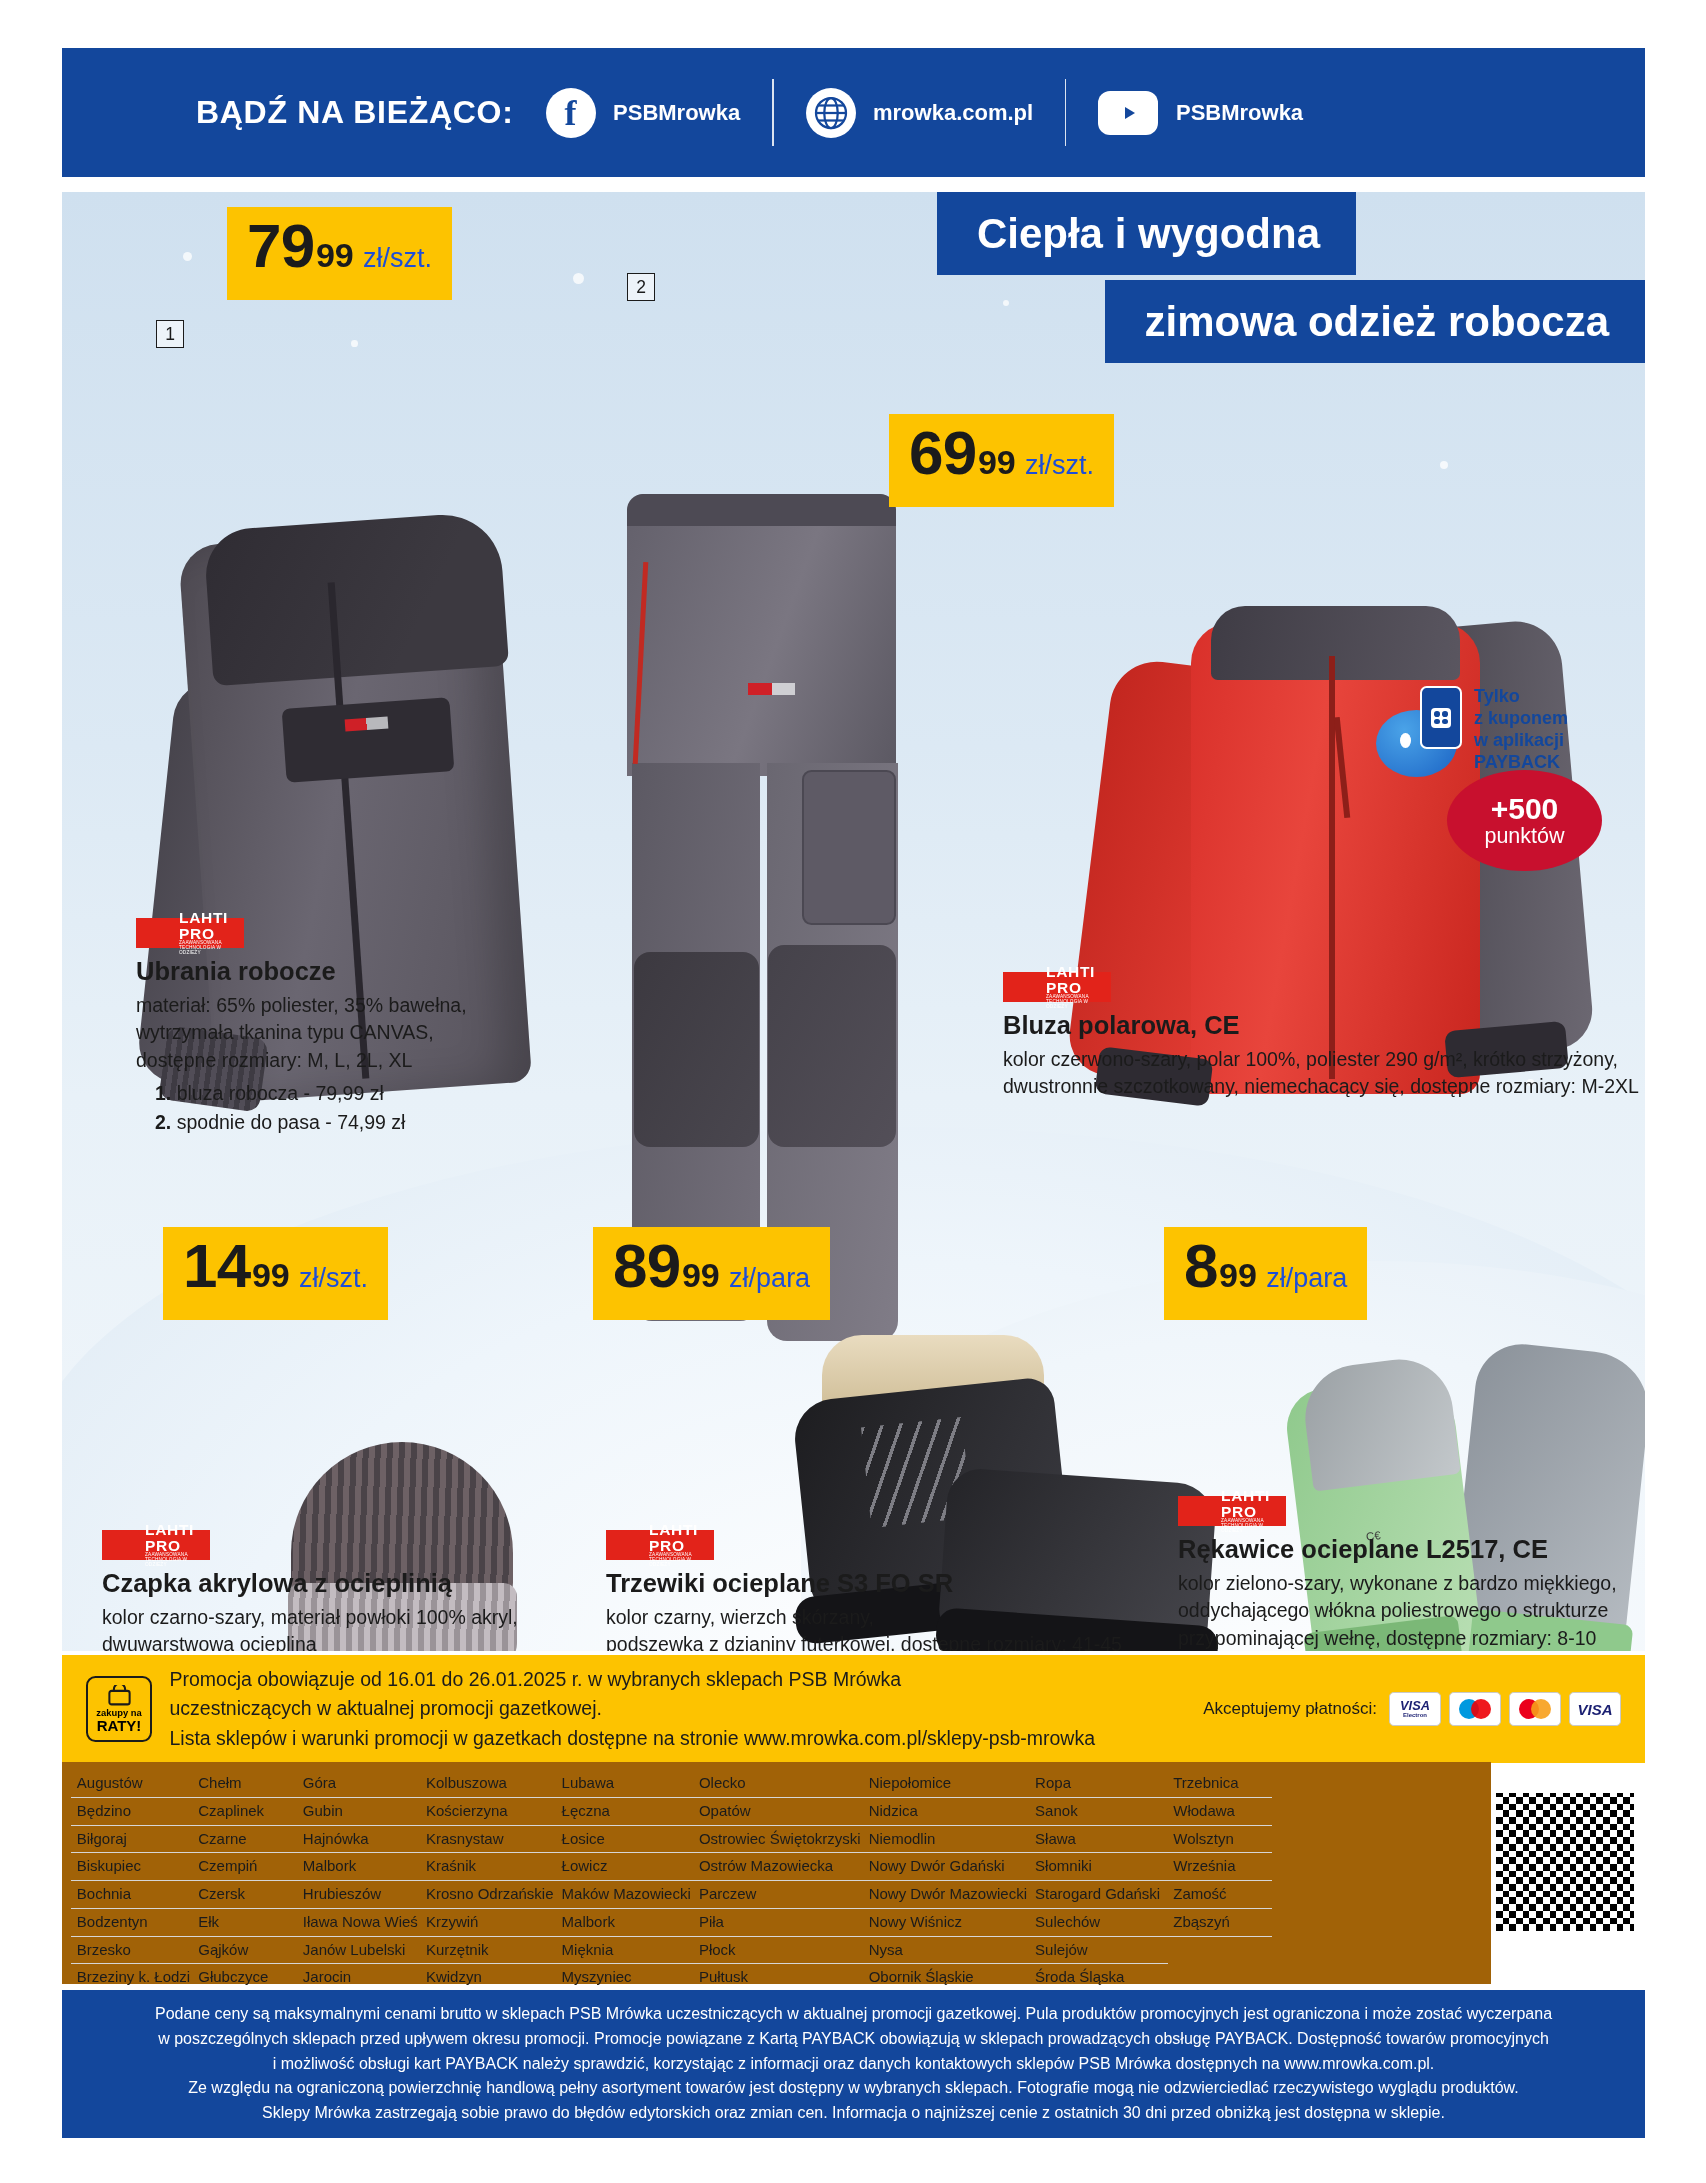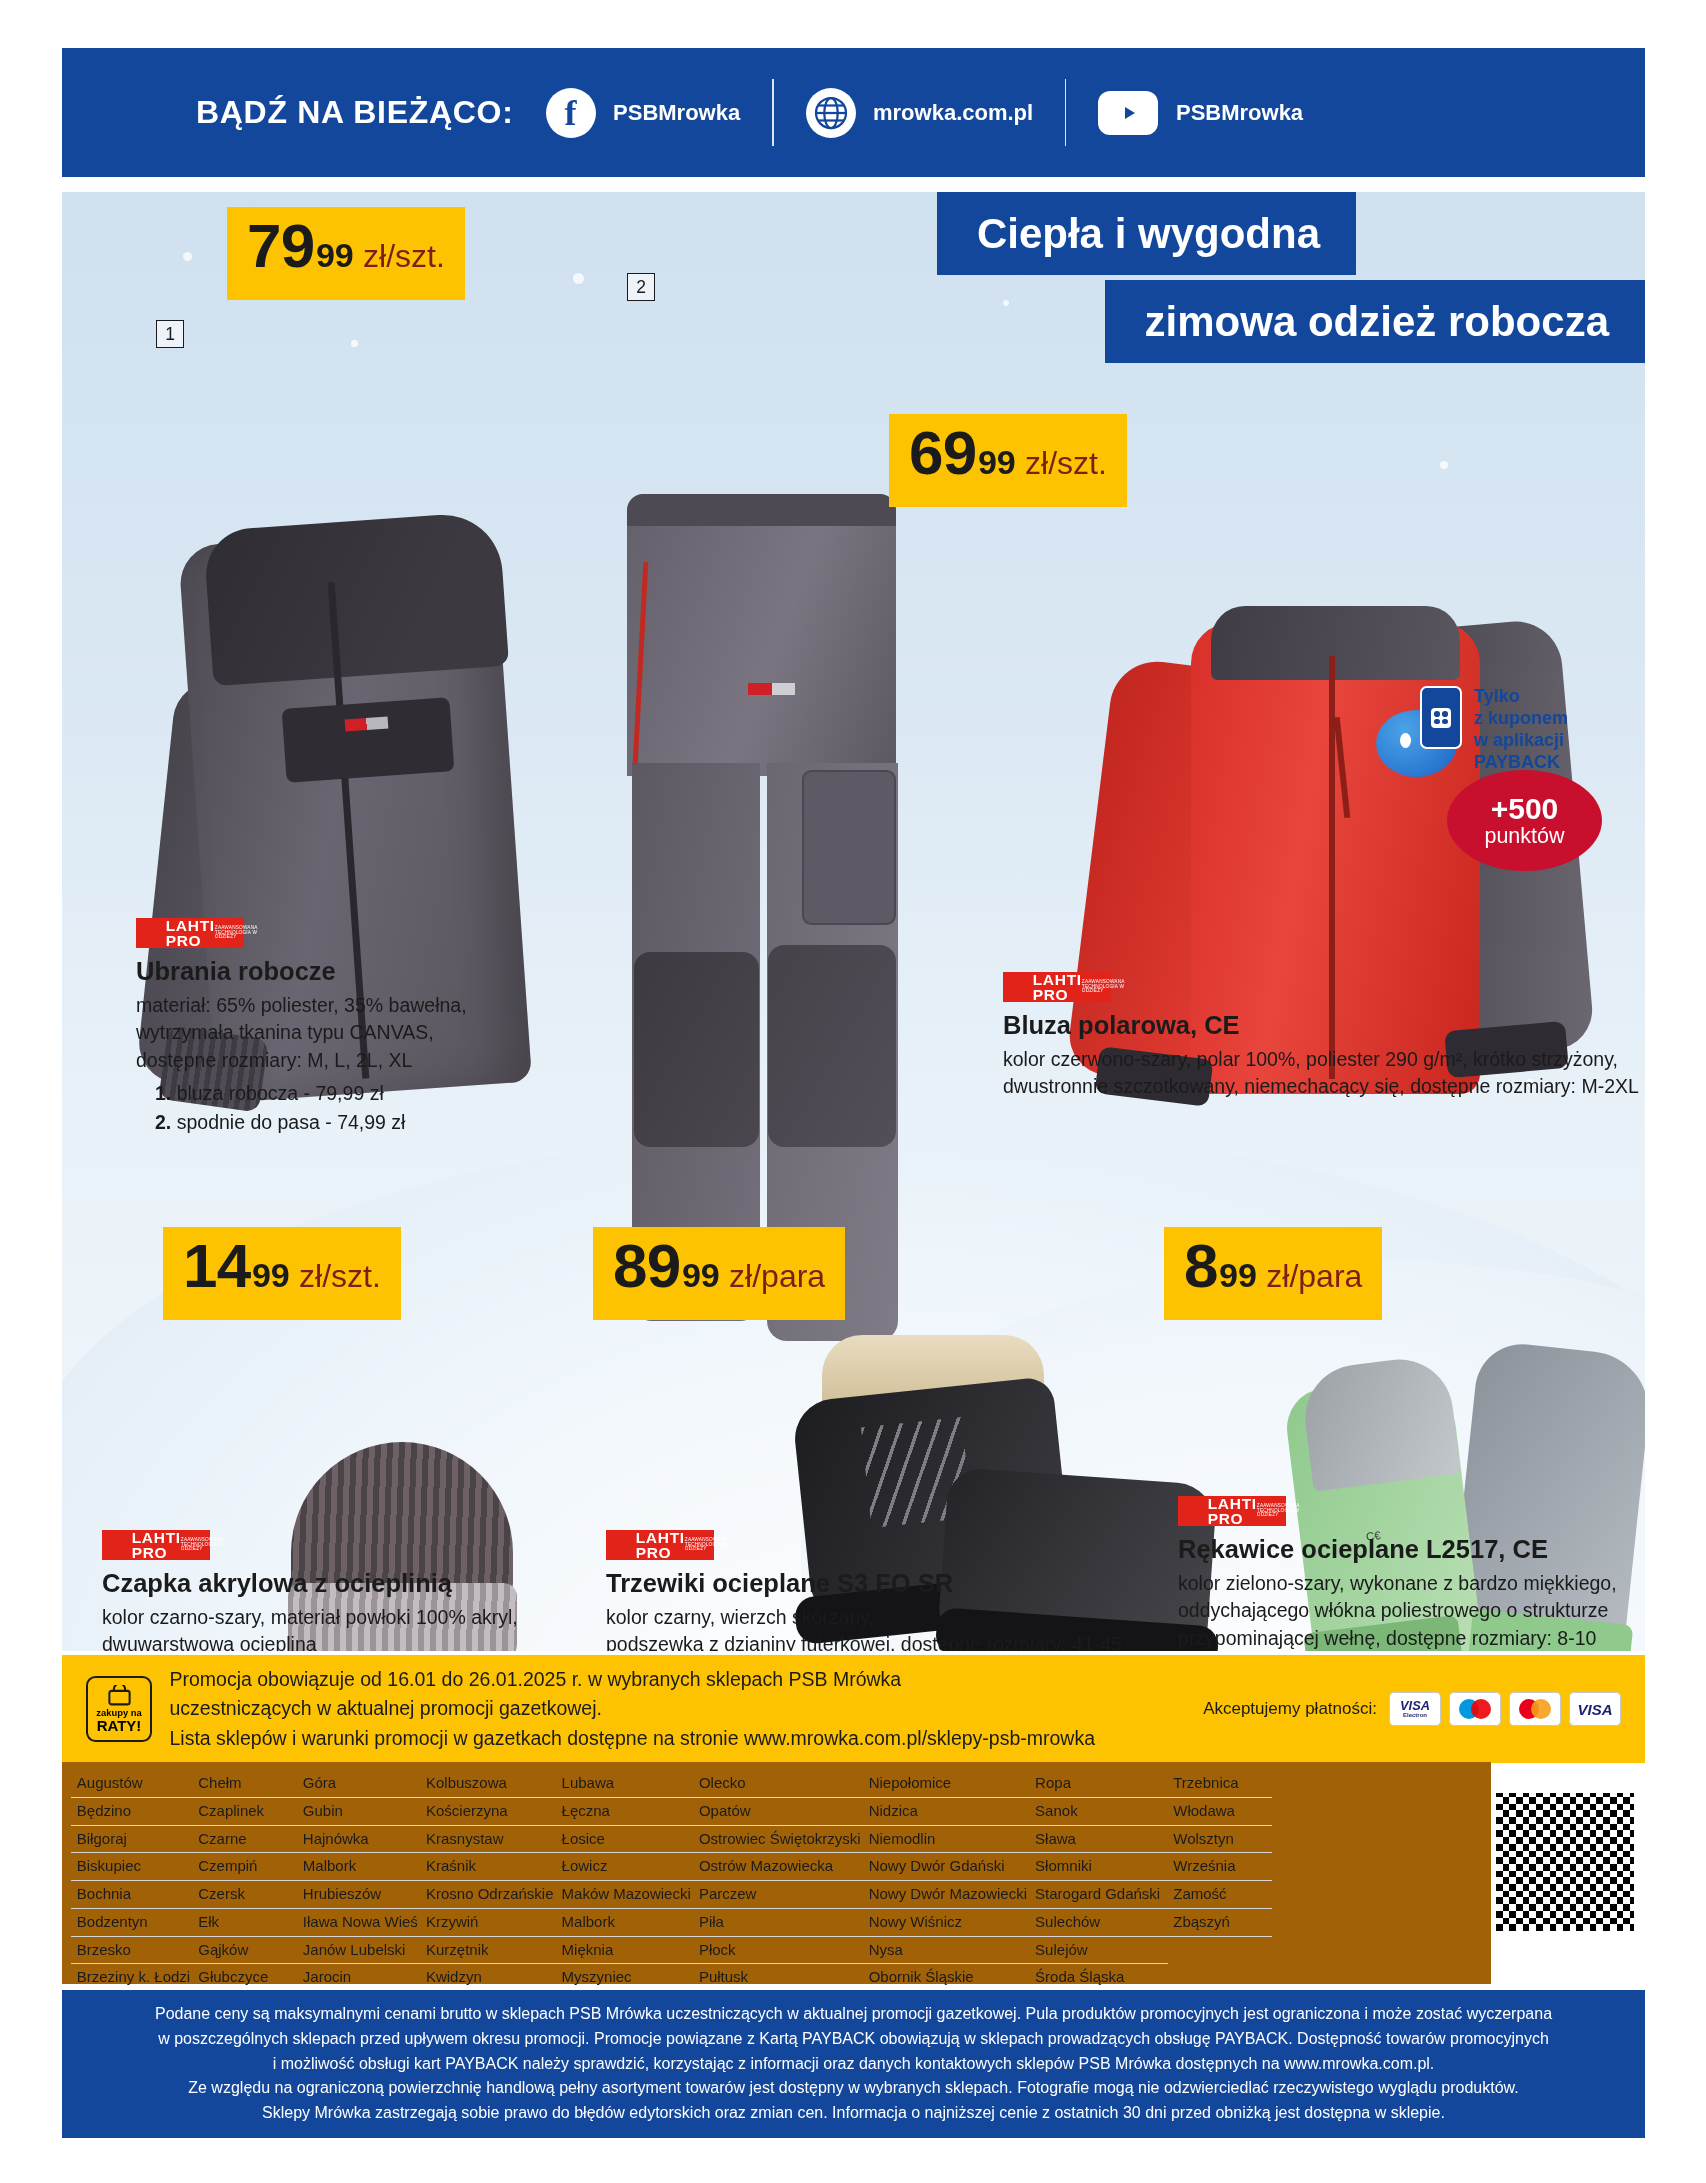--- a/index.html
+++ b/index.html
@@ -110,21 +110,21 @@
   .price-tag {
     position: absolute;
     background: #fdc300;
     display: flex;
     align-items: baseline;
     padding: 8px 20px 23px 20px;
     line-height: 1;
   }
   .price-int { font-size: 62px; font-weight: bold; color: #1b1b1b; letter-spacing: -0.7px; }
   .price-dec { font-size: 34px; font-weight: bold; color: #1b1b1b; margin-left: 1.3px; }
-  .price-unit { font-size: 32px; color: #7f1d1d; margin-left: 9.4px; }
+  .price-unit { font-size: 27px; color: #1d4ed8; margin-left: 9.4px; }
 
   .num-badge {
     position: absolute;
     width: 28px; height: 28px;
     border: 1.3px solid #1b1b1b;
     background: rgba(255,255,255,.6);
     display: flex; align-items: center; justify-content: center;
     font-size: 17.5px; color: #1b1b1b;
   }
 
@@ -349,21 +349,21 @@
   .ce-mark {
     position: absolute; left: 67px; top: 195px;
     font-size: 11.4px; color: #3b3b3b; transform: rotate(-7deg);
   }
 
   
   .lahti-logo {
     background: #e2231a;
     color: #ffffff;
     width: 108px; height: 30px;
-    display: flex; flex-direction: row; align-items: center; justify-content: center;
+    display: flex; flex-direction: column; align-items: center; justify-content: center;
     line-height: 1;
     padding-left: 43px;
   }
   .lahti-logo .t1 { font-size: 15.5px; font-weight: bold; letter-spacing: 0.7px; }
   .lahti-logo .t2 { font-size: 4.7px; letter-spacing: 0.2px; }
 
   .desc { position: absolute; color: #1b1b1b; }
   .desc h3 { font-size: 25.5px; font-weight: bold; margin: 9.4px 0 5.4px; }
   .desc p { font-size: 19.5px; line-height: 1.42; }
   .desc ol { list-style: none; font-size: 19.5px; line-height: 1.5; margin-top: 4px; }

